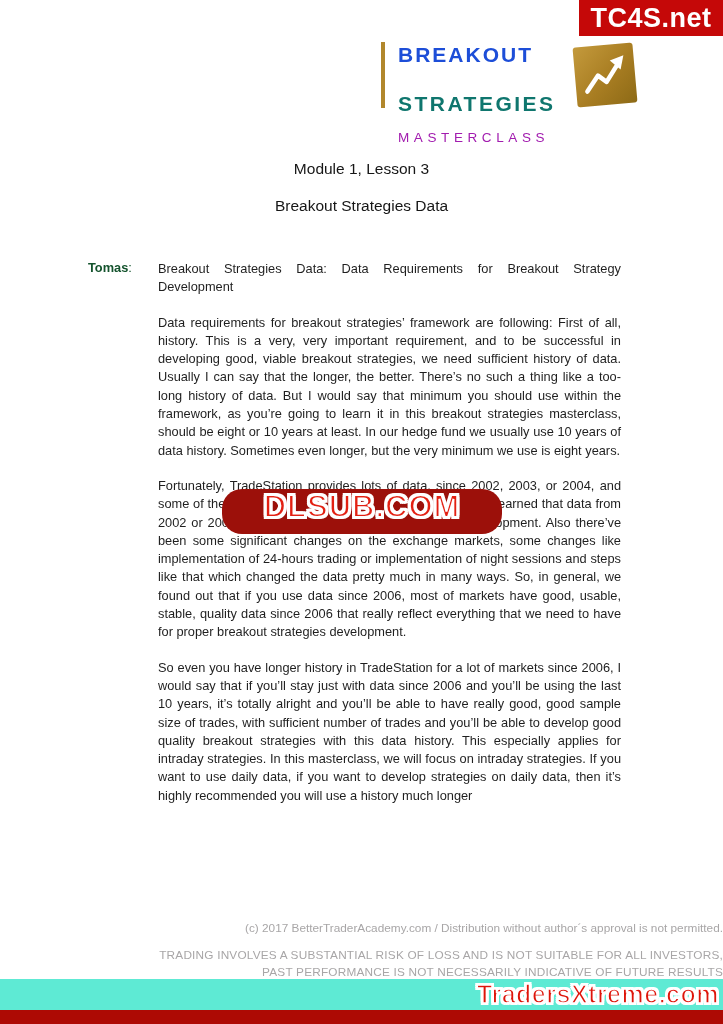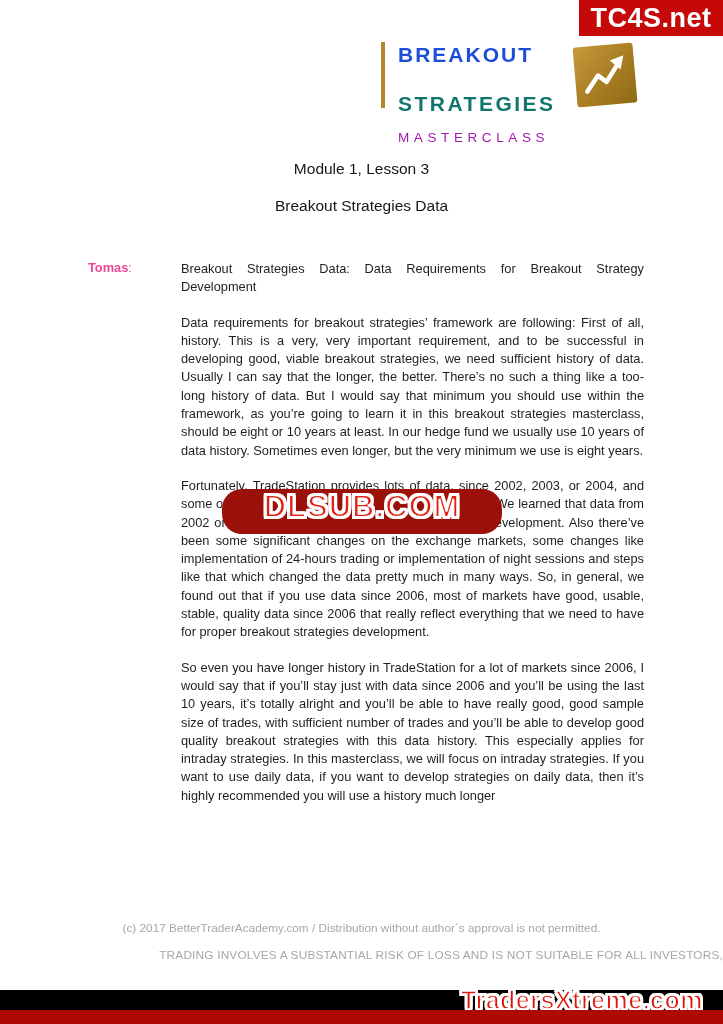--- a/index.html
+++ b/index.html
@@ -37,25 +37,25 @@
   .doc-heading {
     position:absolute; left:0; width:100%; text-align:center;
     font-size:15.5px; font-weight:normal; color:#161616;
   }
   .h-line1 { top:160px; }
   .h-line2 { top:197px; }
 
   
   .speaker {
     position:absolute; left:88px; top:260px;
-    font-size:12.8px; color:#ec4899;
+    font-size:12.8px; color:#14532d;
   }
   .speaker b { font-weight:bold; }
   .content {
-    position:absolute; left:181px; top:260px; width:463px;
+    position:absolute; left:158px; top:260px; width:463px;
     font-size:12.8px; line-height:18.3px; color:#1f1f1f;
     text-align:justify;
   }
   .content p { margin-bottom:17px; }
 
   
   .watermark {
     position:absolute; left:222px; top:489px; width:280px; height:45px;
     background:#9c100a; border-radius:20px;
     display:flex; align-items:flex-start; justify-content:center;
@@ -67,34 +67,34 @@
                  0 -2px 0 #fff, 0 2px 0 #fff, -2px 0 0 #fff, 2px 0 0 #fff;
   }
 
   
   .page-number-line {
     position:absolute; top:883px; left:0; width:100%; text-align:center;
     font-size:12.8px; color:#1f1f1f;
   }
   .page-number-line .bold { font-weight:bold; }
   .copyright-line {
-    position:absolute; top:921px; left:0; width:100%; text-align:center;
+    position:absolute; top:921px; left:0; width:100%; text-align:right;
     font-size:11.8px; color:#a8a6a7;
   }
   .disclaimer {
     position:absolute; top:947px; left:0; width:100%; text-align:right;
     font-size:11.8px; line-height:17px; color:#a8a6a7; letter-spacing:0.2px;
   }
 
   
   .bottom-band {
-    position:absolute; left:0; right:0; bottom:14px; height:20px;
-    background:#000000;
+    position:absolute; left:0; right:0; bottom:14px; height:31px;
+    background:#5eead4;
     display:flex; align-items:center; justify-content:flex-end;
-    padding-right:20px;
+    padding-right:4px;
   }
   .bottom-band-text {
     font-size:25px; font-weight:bold; letter-spacing:0.5px;
     color:#de150a; -webkit-text-stroke:1.5px #ffffff;
     text-shadow:-2px -2px 0 #fff, 2px -2px 0 #fff, -2px 2px 0 #fff, 2px 2px 0 #fff,
                  0 -2px 0 #fff, 0 2px 0 #fff, -2px 0 0 #fff, 2px 0 0 #fff;
   }
   .bottom-bar {
     position:absolute; left:0; right:0; bottom:0; height:14px;
     background:#ad0a04;
@@ -140,20 +140,21 @@
 
   <div class="watermark">
     <span class="watermark-text">DLSUB.COM</span>
   </div>
 
 
   <div class="copyright-line">(c) 2017 BetterTraderAcademy.com / Distribution without author´s approval is not permitted.</div>
 
   <div class="disclaimer">
     <div>TRADING INVOLVES A SUBSTANTIAL RISK OF LOSS AND IS NOT SUITABLE FOR ALL INVESTORS,</div>
+    <div>PAST PERFORMANCE IS NOT NECESSARILY INDICATIVE OF FUTURE RESULTS</div>
   </div>
 
   <div class="bottom-band">
     <span class="bottom-band-text">TradersXtreme.com</span>
   </div>
   <div class="bottom-bar"></div>
 
 </div>
 
 </body></html>

